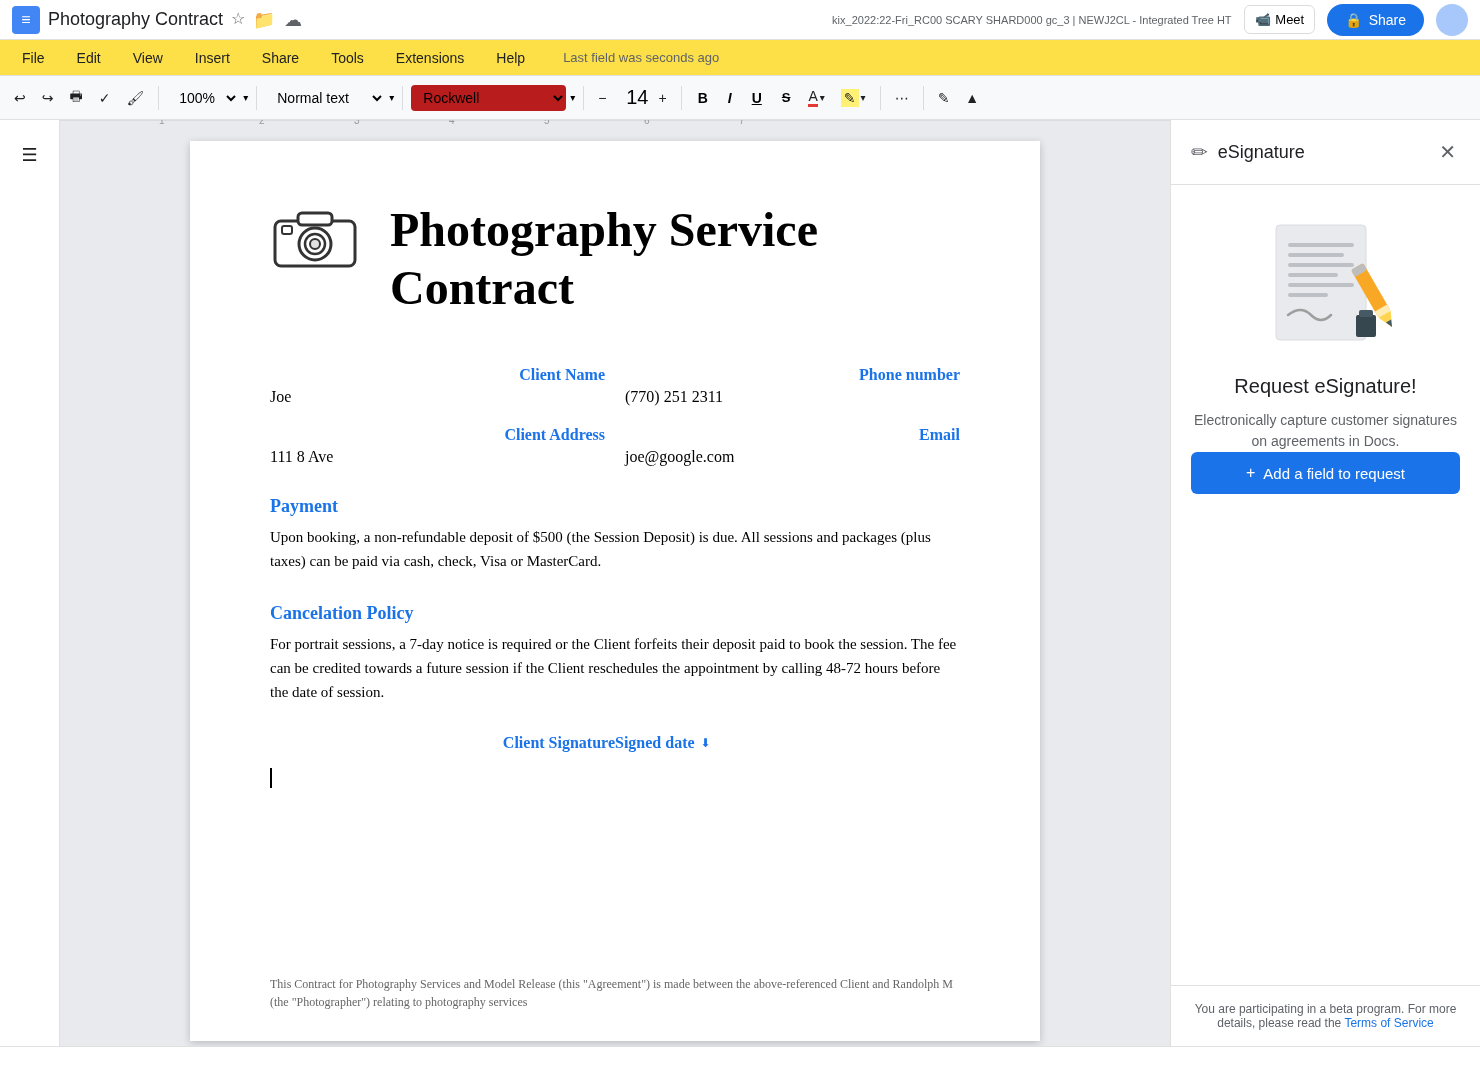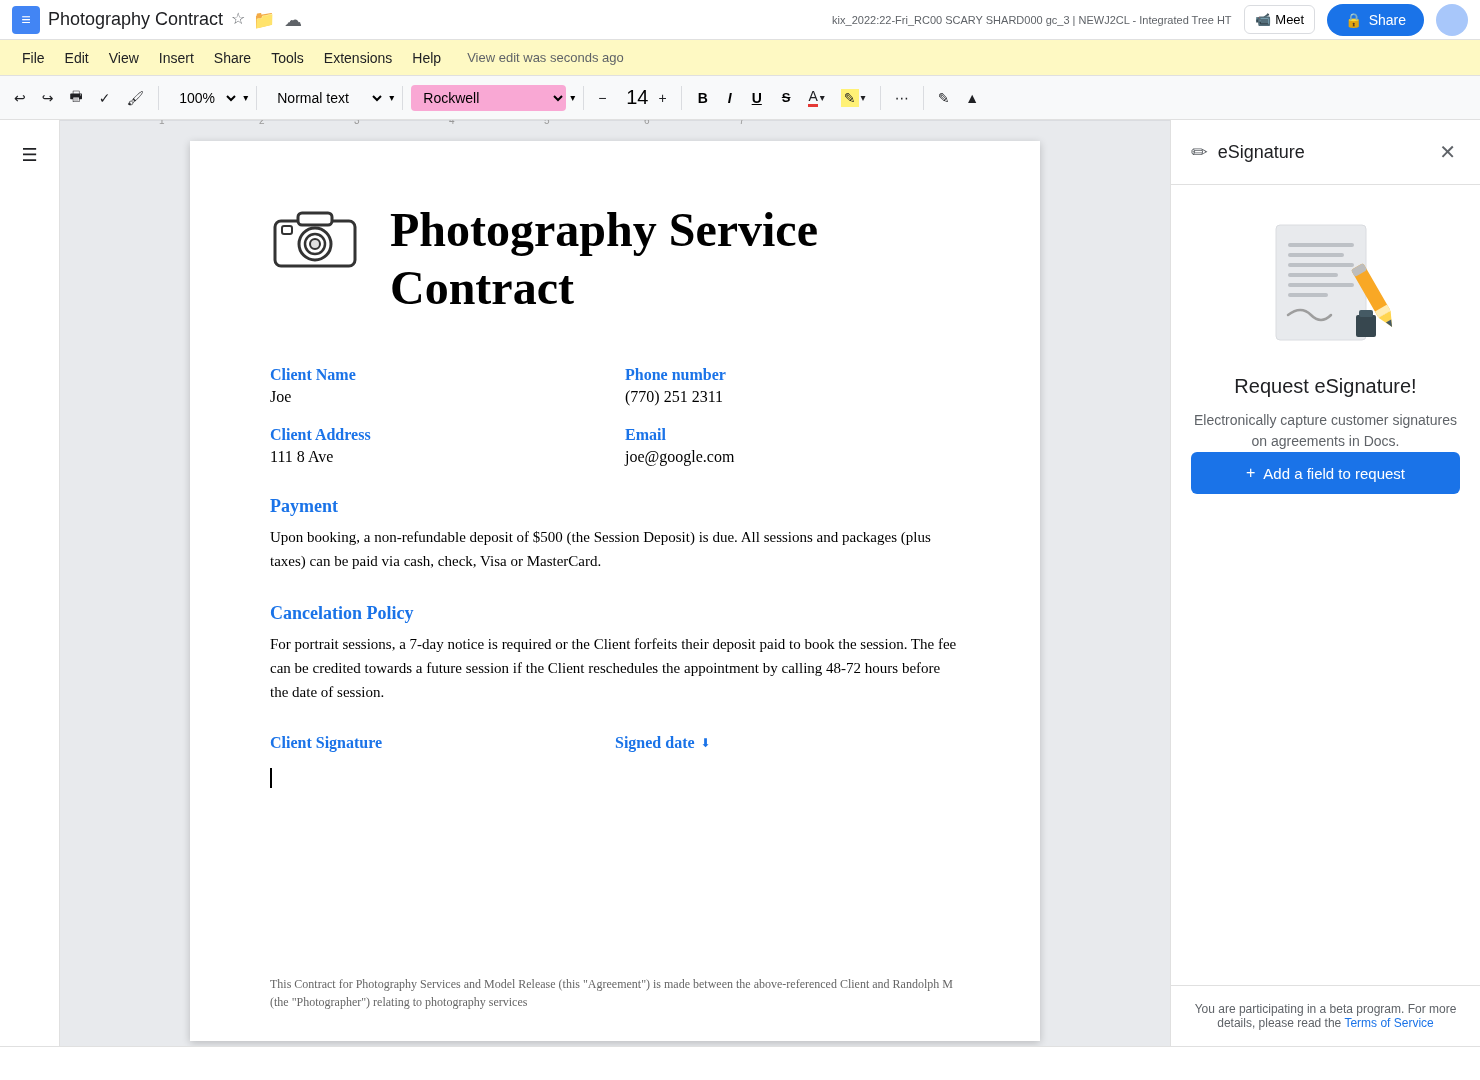--- a/index.html
+++ b/index.html
@@ -33,25 +33,25 @@
     }
     .avatar { width: 32px; height: 32px; border-radius: 50%; background: #a8c7fa; }
     .meet-btn {
       background: #fff; border: 1px solid #dadce0; border-radius: 6px;
       padding: 6px 10px; font-size: 13px; cursor: pointer; display: flex; align-items: center; gap: 4px;
     }
 
     
     #menu-bar {
       height: 36px;
-      background: #fef9c3;
+      background: #fde047;
       display: flex;
       align-items: center;
       padding: 0 12px;
-      gap: 0;
+      gap: 12px;
       border-bottom: 1px solid #e0e0e0;
     }
     .menu-item { padding: 4px 10px; font-size: 14px; color: #202124; cursor: pointer; border-radius: 4px; }
     .last-edit { color: #5f6368; font-size: 13px; margin-left: 16px; }
 
     
     #toolbar {
       height: 44px;
       background: #f8f9fa;
       display: flex;
@@ -68,21 +68,21 @@
     .toolbar-select {
       border: none; background: transparent; font-size: 14px; cursor: pointer;
       padding: 4px 8px; border-radius: 4px;
     }
     .zoom-control { display: flex; align-items: center; gap: 2px; }
     .style-dropdown { 
       border: none; background: #f8f9fa; font-size: 14px; cursor: pointer;
       padding: 4px 8px; border-radius: 4px; min-width: 120px;
     }
     .font-dropdown {
-      border: none; background: #f9a8d4; font-size: 14px; cursor: pointer;
+      border: none; background: #b91c1c; font-size: 14px; cursor: pointer;
       padding: 4px 8px; border-radius: 4px; min-width: 100px;
     }
     .font-size-control { display: flex; align-items: center; gap: 2px; }
     .font-size-input {
       width: 36px; text-align: right; border: none; background: transparent;
       font-size: 20px; padding: 2px;
     }
     .format-btn { 
       padding: 4px 8px; border: none; background: transparent; cursor: pointer;
       border-radius: 4px; font-size: 14px; font-weight: bold;
@@ -178,20 +178,21 @@
       gap: 20px;
       margin-bottom: 30px;
     }
 
     .doc-field-label {
       color: #1a73e8;
       font-size: 16px;
       font-weight: bold;
       margin-bottom: 4px;
       font-family: 'Rockwell', Georgia, serif;
+      text-align: right;
     }
 
     .doc-field-value {
       font-size: 16px;
       color: #000;
       font-family: 'Rockwell', Georgia, serif;
     }
 
     .doc-section-title {
       color: #1a73e8;
@@ -388,21 +389,21 @@
 
 <div id="menu-bar">
   <span class="menu-item">File</span>
   <span class="menu-item">Edit</span>
   <span class="menu-item">View</span>
   <span class="menu-item">Insert</span>
   <span class="menu-item">Share</span>
   <span class="menu-item">Tools</span>
   <span class="menu-item">Extensions</span>
   <span class="menu-item">Help</span>
-  <span class="last-edit">View edit was seconds ago</span>
+  <span class="last-edit">Last field was seconds ago</span>
 </div>
 
 <div id="toolbar">
   <button class="toolbar-btn" title="Undo">↩</button>
   <button class="toolbar-btn" title="Redo">↪</button>
   <button class="toolbar-btn" title="Print">🖶</button>
   <button class="toolbar-btn">✓</button>
   <button class="toolbar-btn">🖌</button>
   <div class="toolbar-separator"></div>
   <div class="zoom-control">

